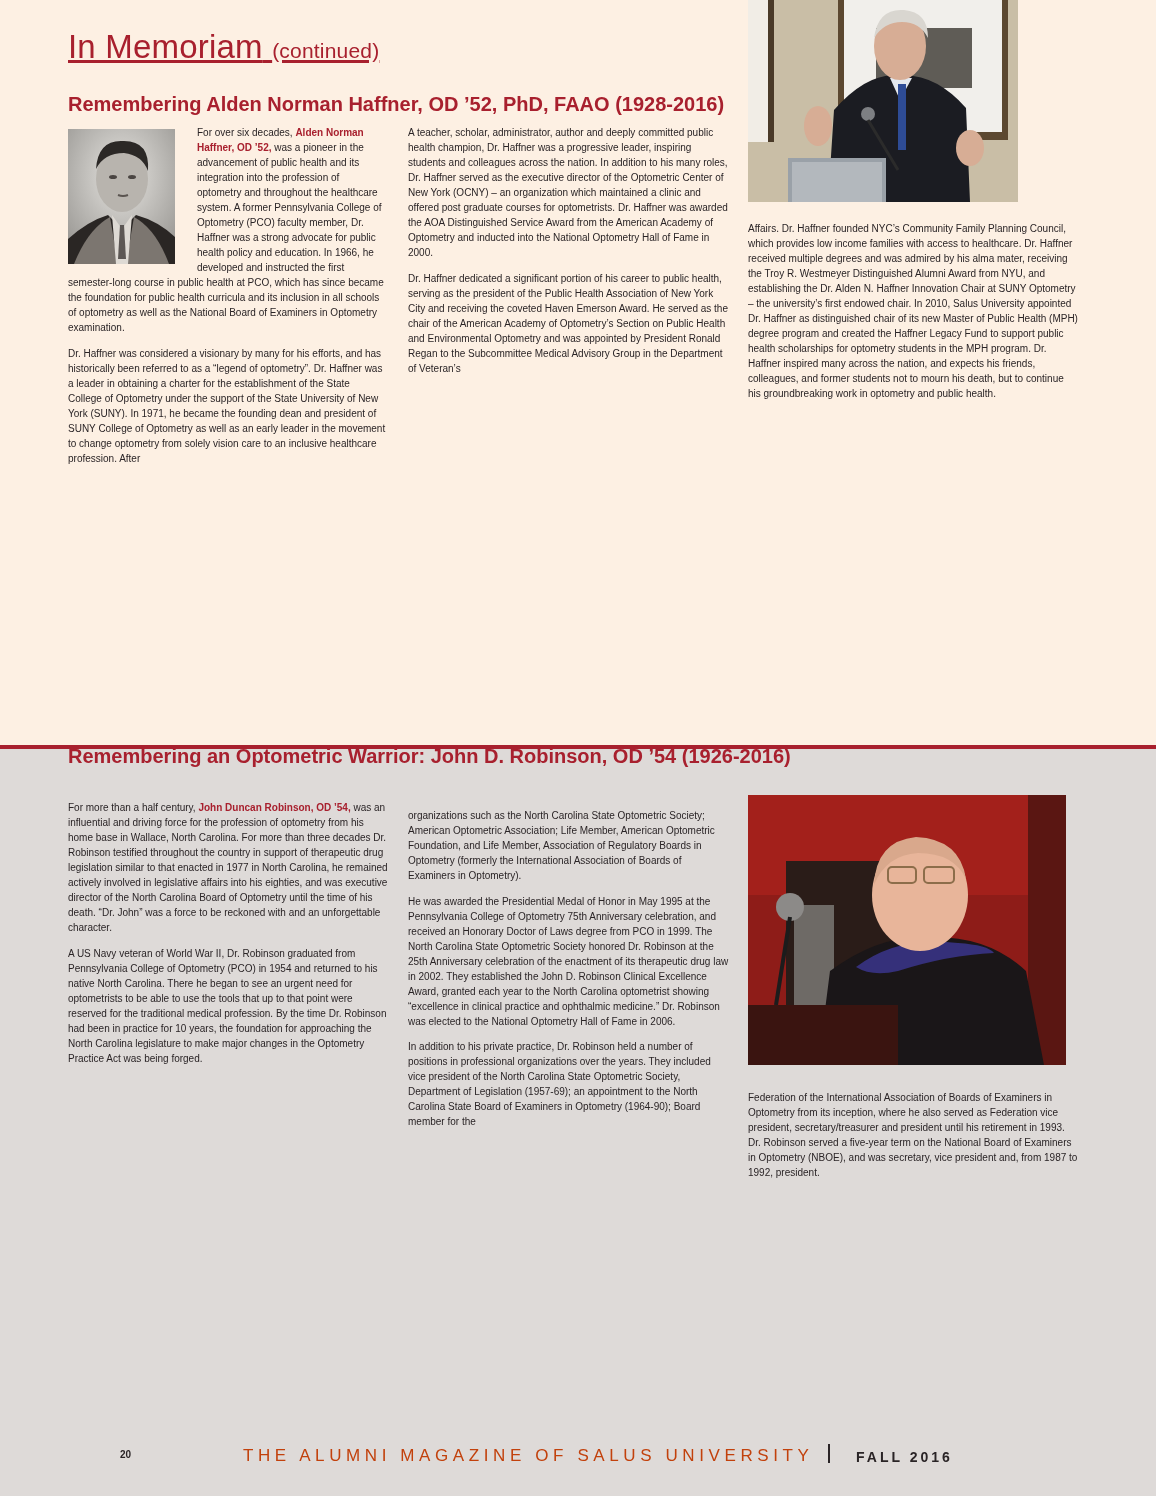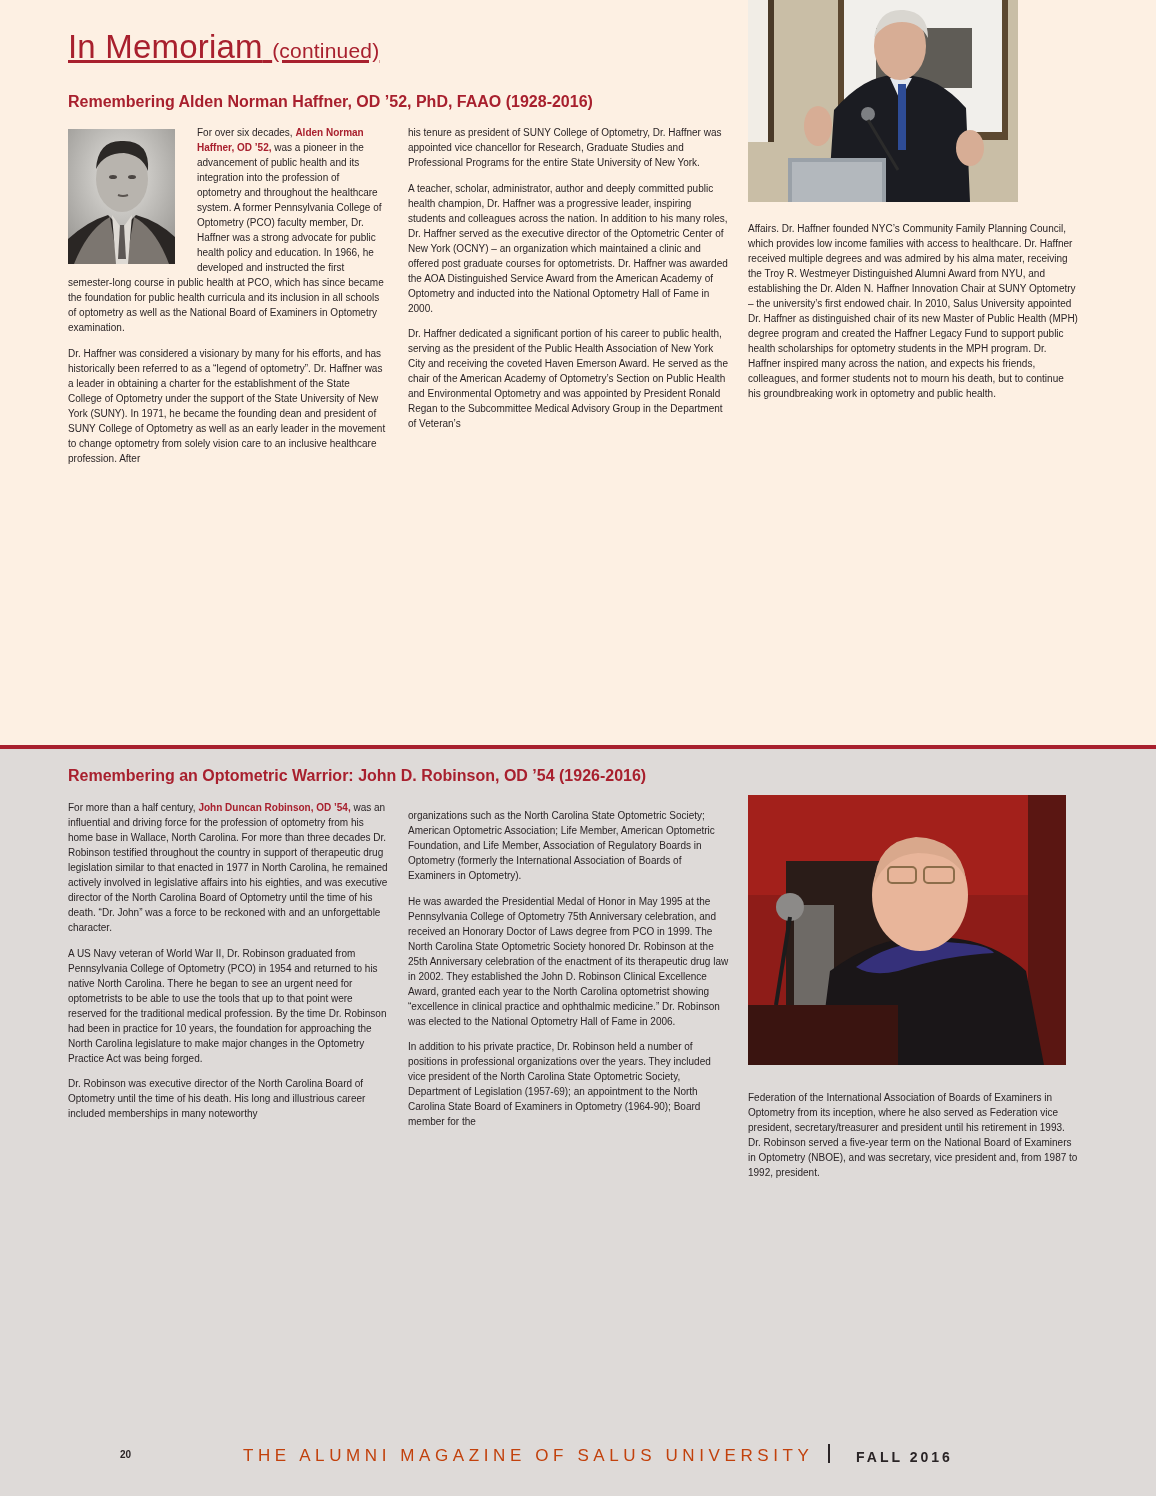--- a/index.html
+++ b/index.html
@@ -22,21 +22,21 @@
       position: absolute; left: 0; top: 749px; width: 1156px; height: 747px;
       background: #dedad8;
     }
     .page-title {
       position: absolute; left: 68px; top: 28px;
       font-size: 33px; color: #a8202e; font-weight: normal; letter-spacing: 0.2px; text-decoration: underline;
     }
     .page-title .sub { font-size: 21px; }
     .article-heading {
       position: absolute; left: 68px;
-      font-size: 16px; font-weight: bold; color: #a8202e;
+      font-size: 20px; font-weight: bold; color: #a8202e;
       white-space: nowrap;
     }
     .col {
       position: absolute;
       font-size: 10px; line-height: 15px; color: #2a2426;
     }
     .col p { margin-bottom: 10.5px; }
     .hl { color: #a8202e; font-weight: bold; }
     .photo {
       position: absolute; overflow: hidden;
@@ -95,21 +95,20 @@
       <path d="M101 135 Q88 100 66 88 L58 135Z" fill="#7c7670"></path>
       <path d="M44 86 L54 100 L64 86 L60 135 L48 135Z" fill="#dedad4"></path>
       <path d="M52 96 L56 96 L58 130 L50 130Z" fill="#5c5754"></path>
     </svg>
   </div>
   <p><span>For over six decades, </span><span class="hl">Alden Norman Haffner, OD ’52,</span><span> was a pioneer in the advancement of public health and its integration into the profession of optometry and throughout the healthcare system. A former Pennsylvania College of Optometry (PCO) faculty member, Dr. Haffner was a strong advocate for public health policy and education. In 1966, he developed and instructed the first semester-long course in public health at PCO, which has since became the foundation for public health curricula and its inclusion in all schools of optometry as well as the National Board of Examiners in Optometry examination.</span></p>
   <p>Dr. Haffner was considered a visionary by many for his efforts, and has historically been referred to as a “legend of optometry”. Dr. Haffner was a leader in obtaining a charter for the establishment of the State College of Optometry under the support of the State University of New York (SUNY). In 1971, he became the founding dean and president of SUNY College of Optometry as well as an early leader in the movement to change optometry from solely vision care to an inclusive healthcare profession. After</p>
 </div>
 
 <div class="col" style="left:408px; top:125px; width:320px;">
-  <p>his tenure as president of SUNY College of Optometry, Dr. Haffner was appointed vice chancellor for Research, Graduate Studies and Professional Programs for the entire State University of New York.</p>
   <p>A teacher, scholar, administrator, author and deeply committed public health champion, Dr. Haffner was a progressive leader, inspiring students and colleagues across the nation. In addition to his many roles, Dr. Haffner served as the executive director of the Optometric Center of New York (OCNY) – an organization which maintained a clinic and offered post graduate courses for optometrists. Dr. Haffner was awarded the AOA Distinguished Service Award from the American Academy of Optometry and inducted into the National Optometry Hall of Fame in 2000.</p>
   <p>Dr. Haffner dedicated a significant portion of his career to public health, serving as the president of the Public Health Association of New York City and receiving the coveted Haven Emerson Award. He served as the chair of the American Academy of Optometry’s Section on Public Health and Environmental Optometry and was appointed by President Ronald Regan to the Subcommittee Medical Advisory Group in the Department of Veteran’s</p>
 </div>
 
 <div class="photo" style="left:748px; top:0; width:270px; height:202px;">
   <svg viewBox="0 0 270 202" preserveAspectRatio="none">
     <rect width="270" height="202" fill="#c9bea6"></rect>
     <rect x="0" y="0" width="22" height="142" fill="#f1ede6"></rect>
     <rect x="20" y="0" width="6" height="142" fill="#4a3a28"></rect>
     <rect x="90" y="0" width="170" height="140" fill="#5c4830"></rect>
@@ -126,26 +125,25 @@
     <rect x="44" y="162" width="90" height="40" fill="#b3b8bd"></rect>
     <circle cx="120" cy="114" r="7" fill="#7d7f83"></circle>
     <path d="M120 120 L150 170" stroke="#2b2b2b" stroke-width="3"></path>
   </svg>
 </div>
 
 <div class="col" style="left:748px; top:221px; width:330px;">
   <p>Affairs. Dr. Haffner founded NYC’s Community Family Planning Council, which provides low income families with access to healthcare. Dr. Haffner received multiple degrees and was admired by his alma mater, receiving the Troy R. Westmeyer Distinguished Alumni Award from NYU, and establishing the Dr. Alden N. Haffner Innovation Chair at SUNY Optometry – the university’s first endowed chair. In 2010, Salus University appointed Dr. Haffner as distinguished chair of its new Master of Public Health (MPH) degree program and created the Haffner Legacy Fund to support public health scholarships for optometry students in the MPH program. Dr. Haffner inspired many across the nation, and expects his friends, colleagues, and former students not to mourn his death, but to continue his groundbreaking work in optometry and public health.</p>
 </div>
 
-<h2 class="article-heading" style="top:767px;text-align:center;">Remembering an Optometric Warrior: John D. Robinson, OD ’54 (1926-2016)</h2>
+<h2 class="article-heading" style="top:745px;text-align:center;">Remembering an Optometric Warrior: John D. Robinson, OD ’54 (1926-2016)</h2>
 
 <div class="col" style="left:68px; top:800px; width:320px;">
   <p><span>For more than a half century, </span><span class="hl">John Duncan Robinson, OD ’54,</span><span> was an influential and driving force for the profession of optometry from his home base in Wallace, North Carolina. For more than three decades Dr. Robinson testified throughout the country in support of therapeutic drug legislation similar to that enacted in 1977 in North Carolina, he remained actively involved in legislative affairs into his eighties, and was executive director of the North Carolina Board of Optometry until the time of his death. “Dr. John” was a force to be reckoned with and an unforgettable character.</span></p>
   <p>A US Navy veteran of World War II, Dr. Robinson graduated from Pennsylvania College of Optometry (PCO) in 1954 and returned to his native North Carolina. There he began to see an urgent need for optometrists to be able to use the tools that up to that point were reserved for the traditional medical profession. By the time Dr. Robinson had been in practice for 10 years, the foundation for approaching the North Carolina legislature to make major changes in the Optometry Practice Act was being forged.</p>
-  <p>Dr. Robinson was executive director of the North Carolina Board of Optometry until the time of his death. His long and illustrious career included memberships in many noteworthy</p>
 </div>
 
 <div class="col" style="left:408px; top:800px; width:322px;margin-top:8px;">
   <p>organizations such as the North Carolina State Optometric Society; American Optometric Association; Life Member, American Optometric Foundation, and Life Member, Association of Regulatory Boards in Optometry (formerly the International Association of Boards of Examiners in Optometry).</p>
   <p>He was awarded the Presidential Medal of Honor in May 1995 at the Pennsylvania College of Optometry 75th Anniversary celebration, and received an Honorary Doctor of Laws degree from PCO in 1999. The North Carolina State Optometric Society honored Dr. Robinson at the 25th Anniversary celebration of the enactment of its therapeutic drug law in 2002. They established the John D. Robinson Clinical Excellence Award, granted each year to the North Carolina optometrist showing “excellence in clinical practice and ophthalmic medicine.” Dr. Robinson was elected to the National Optometry Hall of Fame in 2006.</p>
   <p>In addition to his private practice, Dr. Robinson held a number of positions in professional organizations over the years. They included vice president of the North Carolina State Optometric Society, Department of Legislation (1957-69); an appointment to the North Carolina State Board of Examiners in Optometry (1964-90); Board member for the</p>
 </div>
 
 <div class="photo" style="left:748px; top:795px; width:318px; height:270px;">
   <svg viewBox="0 0 318 270" preserveAspectRatio="none">

